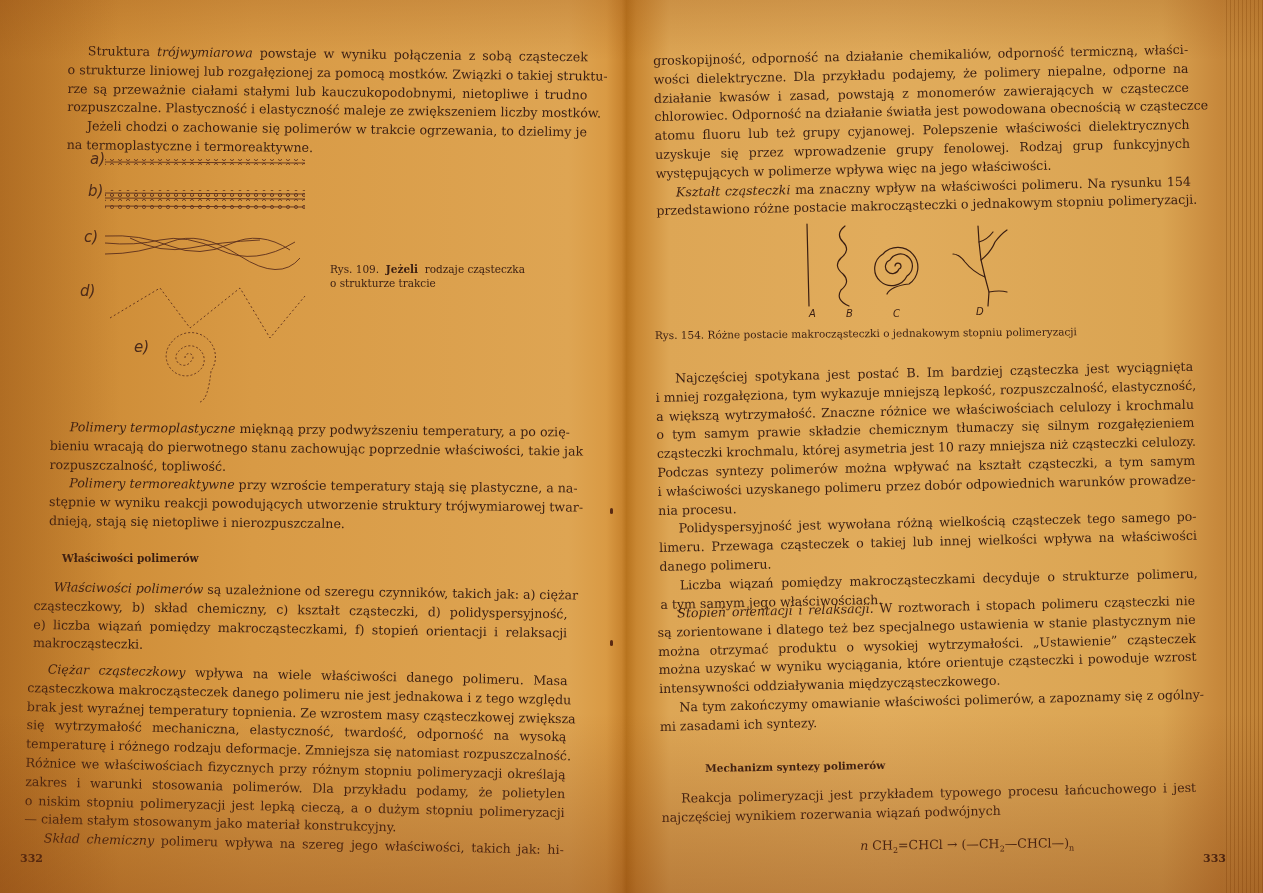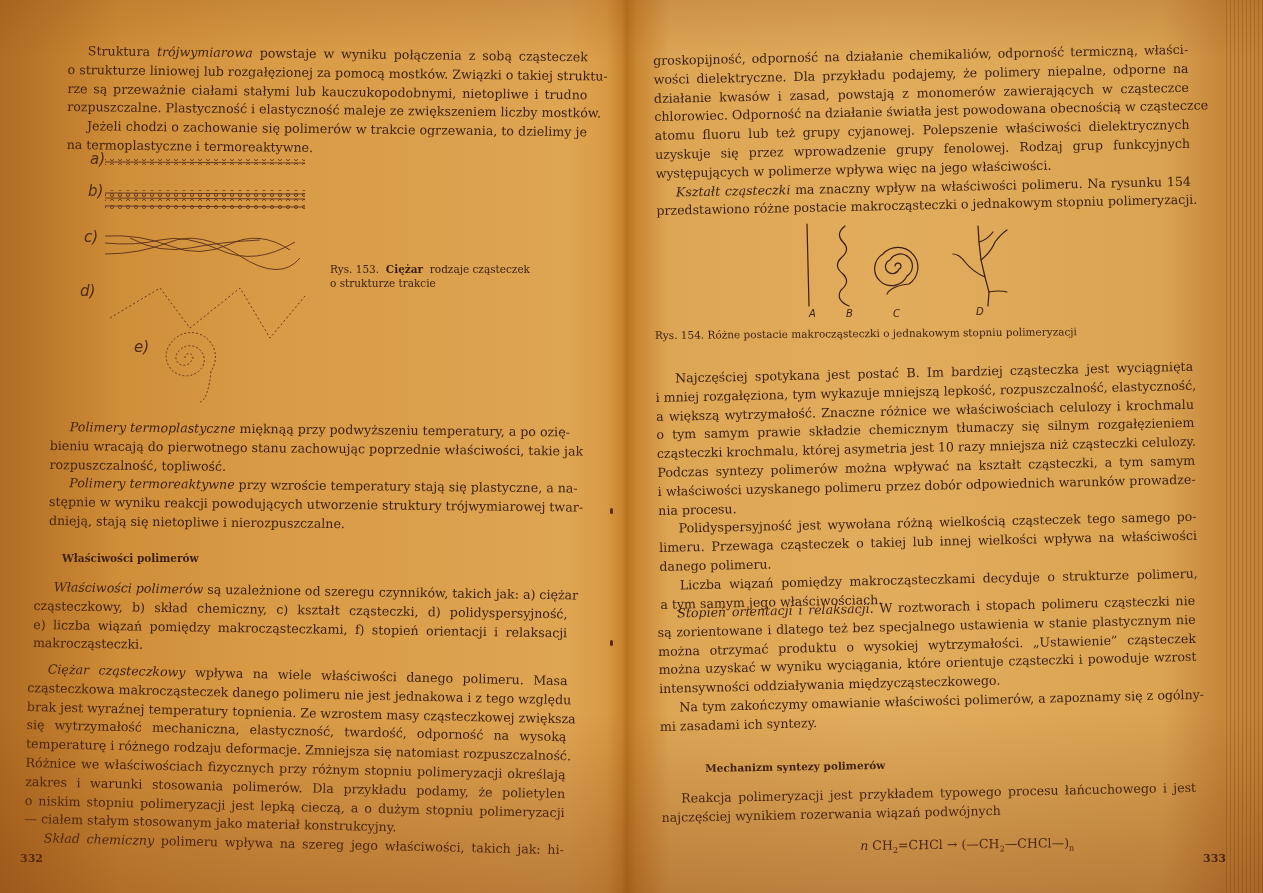--- a/index.html
+++ b/index.html
@@ -111,23 +111,23 @@
         <path d="M5 104 Q40 104 70 92 T140 106 T200 108"></path>
         <path d="M30 88 Q60 104 90 98 T160 90"></path>
       </g>
 
       <path d="M10 168 L60 138 L90 178 L140 138 L170 188 L205 146" fill="none" stroke="#5a2e1c" stroke-width="0.9" stroke-dasharray="2 2.5"></path>
 
       <path d="M85 208 m0 0 a4 4 0 1 1 6 3 a8 8 0 1 1 -12 -10 a13 13 0 1 1 22 18 a19 19 0 1 1 -30 -26 a24 24 0 1 1 40 28 Q108 250 100 252" fill="none" stroke="#5a2e1c" stroke-width="0.9" stroke-dasharray="2 2"></path>
     </svg>
 
     <p class="caption" style="left:330px; top:262px; width:240px;">
-      <span>Rys. 153.</span>&nbsp;
-      <b>Ciężar</b>&nbsp;
-      <span>rodzaje cząsteczek</span><br>
+      <span>Rys. 109.</span>&nbsp;
+      <b>Jeżeli</b>&nbsp;
+      <span>rodzaje cząsteczka</span><br>
       <span>o strukturze trakcie</span>
     </p>
   </div>
 
   <div class="para" style="left:50px; top:418px; width:520px; transform:rotate(0.6deg); transform-origin:left top;">
     <span class="line indent"><em>Polimery termoplastyczne</em><span> mięknąą przy podwyższeniu temperatury, a po ozię-</span></span>
     <span class="line">bieniu wracają do pierwotnego stanu zachowując poprzednie właściwości, takie jak</span>
     <span class="line last">rozpuszczalność, topliwość.</span>
     <span class="line indent"><em>Polimery termoreaktywne</em><span> przy wzroście temperatury stają się plastyczne, a na-</span></span>
     <span class="line">stępnie w wyniku reakcji powodujących utworzenie struktury trójwymiarowej twar-</span>

